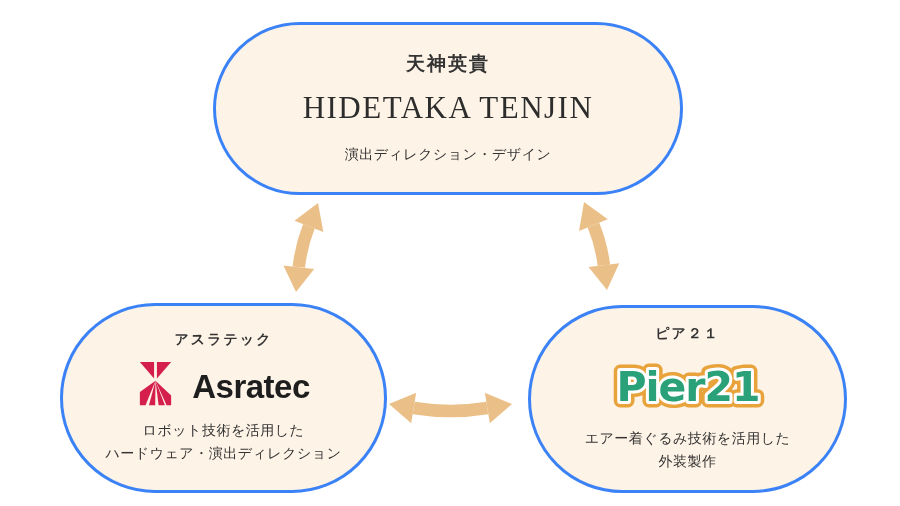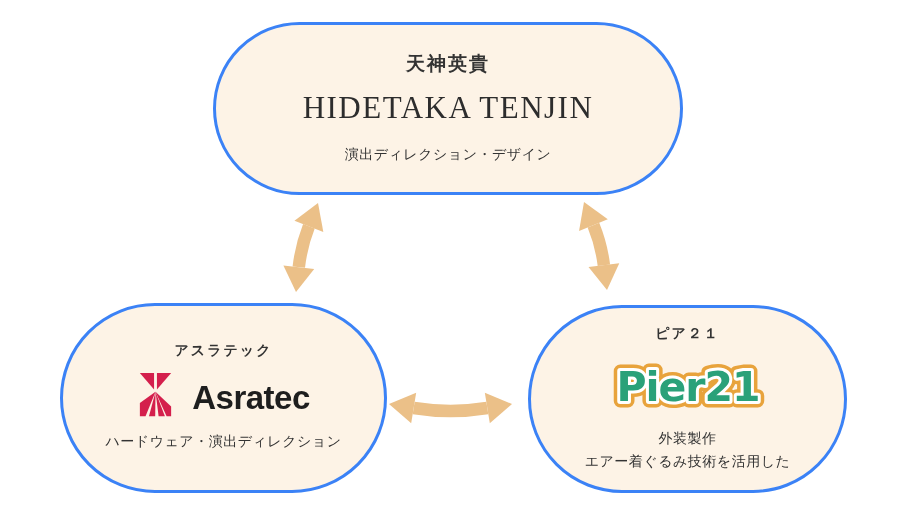--- a/index.html
+++ b/index.html
@@ -78,30 +78,31 @@
           <polygon points="70,6 120,6 70,64"></polygon>
           <polygon points="65,72 10,112 10,158 30,158"></polygon>
           <polygon points="65,72 42,158 64,158"></polygon>
           <polygon points="65,72 76,158 98,158"></polygon>
           <polygon points="65,72 120,124 120,158 104,158"></polygon>
         </g>
       </svg>
       <span class="asratec-text">Asratec</span>
     </div>
     <div class="role">
+      <div>ロボット技術を活用した</div>
       <div>ハードウェア・演出ディレクション</div>
     </div>
   </section>
 
   <section class="node" id="node-pier21">
     <div class="node-title">ピア２１</div>
     <svg class="pier-logo" width="176" height="64" viewBox="0 0 176 64" font-family="DejaVu Sans, Liberation Sans, sans-serif">
       <text x="88" y="47" text-anchor="middle" font-size="41" font-weight="bold" letter-spacing="-1" fill="#e8a33c" stroke="#e8a33c" stroke-width="13" stroke-linejoin="round">Pier21</text>
       <text x="88" y="47" text-anchor="middle" font-size="41" font-weight="bold" letter-spacing="-1" fill="#ffffff" stroke="#ffffff" stroke-width="6" stroke-linejoin="round">Pier21</text>
       <text x="88" y="47" text-anchor="middle" font-size="41" font-weight="bold" letter-spacing="-1" fill="#2aa179">Pier21</text>
     </svg>
     <div class="role">
+      <div>エアー着ぐるみ技術を活用した</div>
       <div>外装製作</div>
-      <div>エアー着ぐるみ技術を活用した</div>
     </div>
   </section>
 
 </div>
 
 </body></html>

